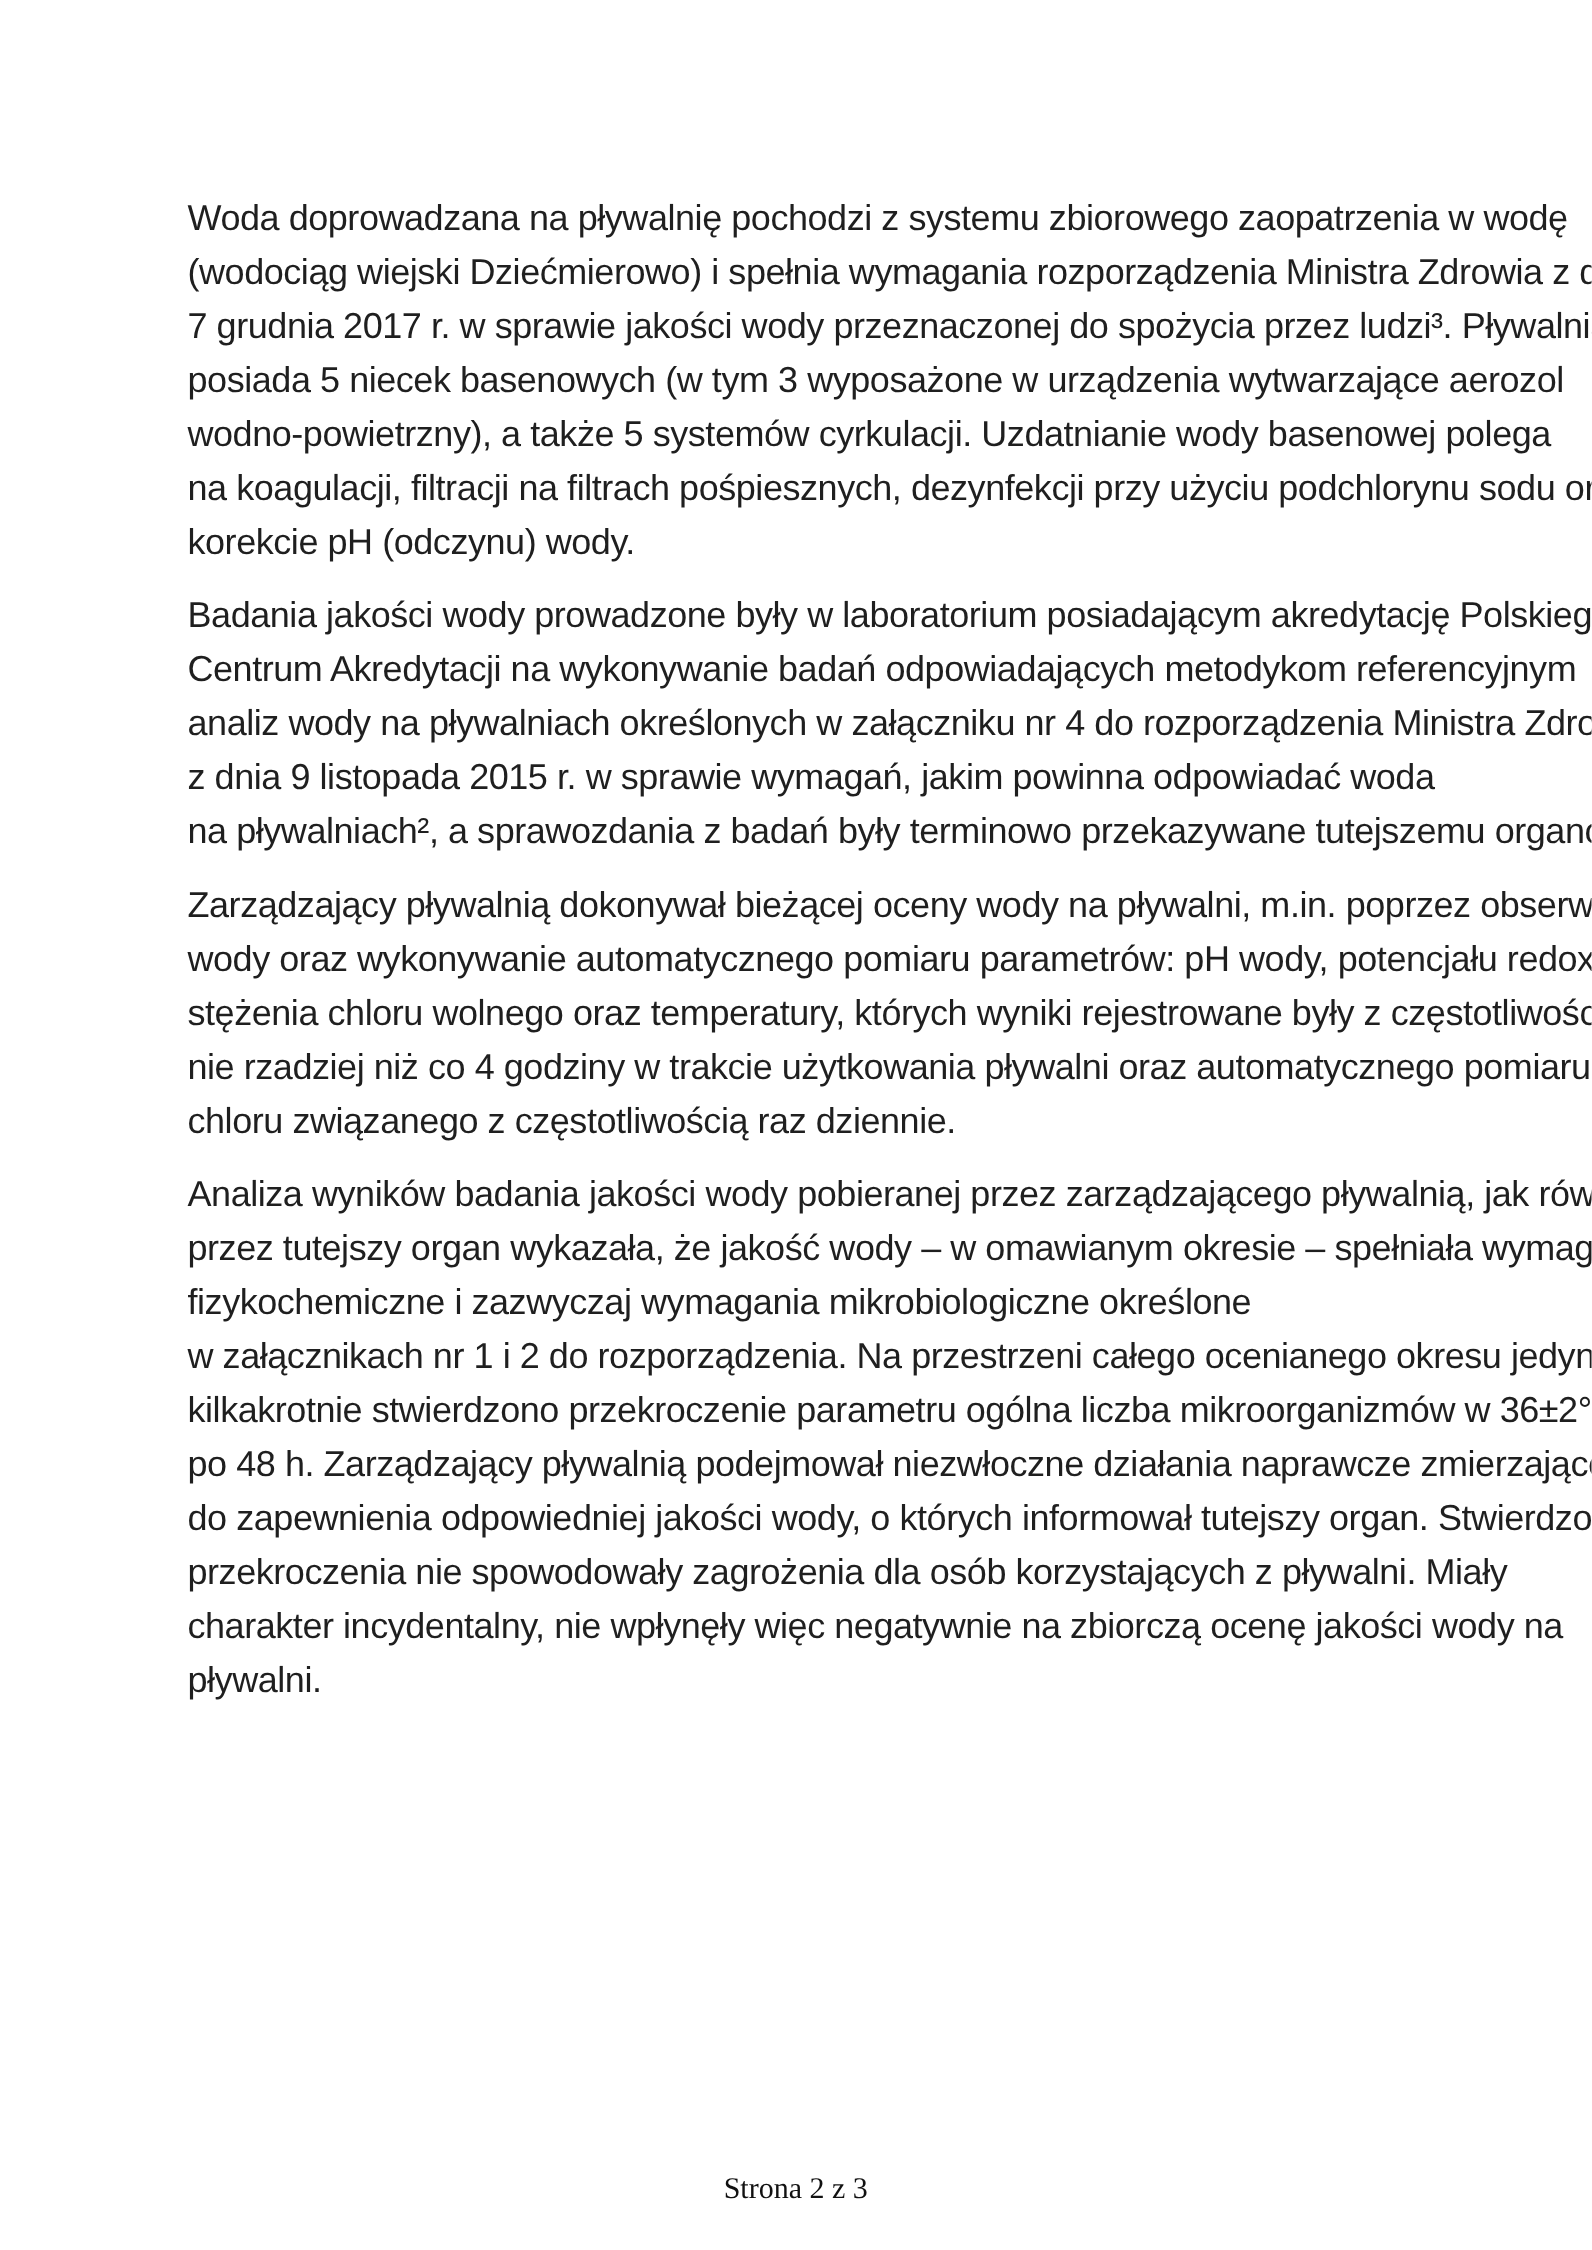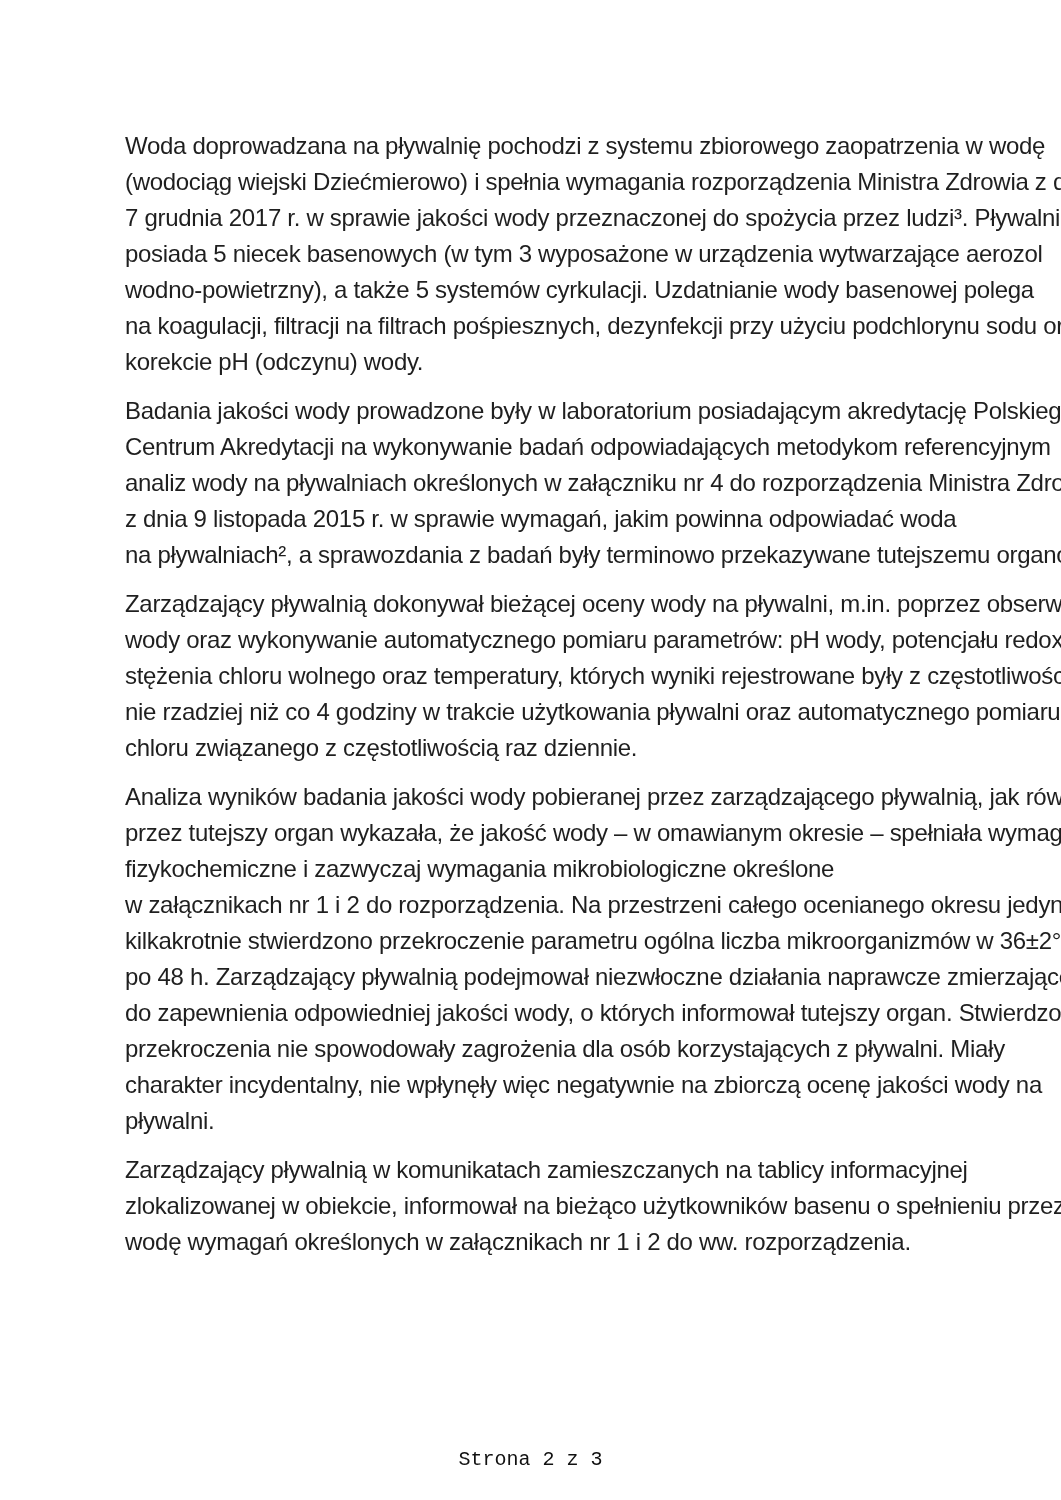--- a/index.html
+++ b/index.html
@@ -57,21 +57,21 @@
     font-size: 11px;
     margin-right: 4px;
     line-height: 0;
   }
   .page-footer {
     position: absolute;
     top: 1448px;
     left: 0;
     width: 1061px;
     text-align: center;
-    font-family: Liberation Mono, monospace;
+    font-family: Liberation Serif, serif;
     font-size: 20px;
     color: #111111;
   }
 </style>
 </head>
 <body>
 
 <div class="page">
 
   <main class="content">
@@ -95,23 +95,20 @@
     <p class="para">Analiza wyników badania jakości wody pobieranej przez zarządzającego pływalnią, jak również
 przez tutejszy organ wykazała, że jakość wody – w omawianym okresie – spełniała wymagania
 fizykochemiczne i zazwyczaj wymagania mikrobiologiczne określone
 w załącznikach nr 1 i 2 do rozporządzenia. Na przestrzeni całego ocenianego okresu jedynie
 kilkakrotnie stwierdzono przekroczenie parametru ogólna liczba mikroorganizmów w 36±2°C
 po 48 h. Zarządzający pływalnią podejmował niezwłoczne działania naprawcze zmierzające
 do zapewnienia odpowiedniej jakości wody, o których informował tutejszy organ. Stwierdzone
 przekroczenia nie spowodowały zagrożenia dla osób korzystających z pływalni. Miały
 charakter incydentalny, nie wpłynęły więc negatywnie na zbiorczą ocenę jakości wody na
 pływalni.</p>
-    <p class="para">Zarządzający pływalnią w komunikatach zamieszczanych na tablicy informacyjnej
-zlokalizowanej w obiekcie, informował na bieżąco użytkowników basenu o spełnieniu przez
-wodę wymagań określonych w załącznikach nr 1 i 2 do ww. rozporządzenia.</p>
   </main>
 
 
   <footer class="page-footer">
     <span>Strona 2 z 3</span>
   </footer>
 
 </div>
 
 </body></html>

